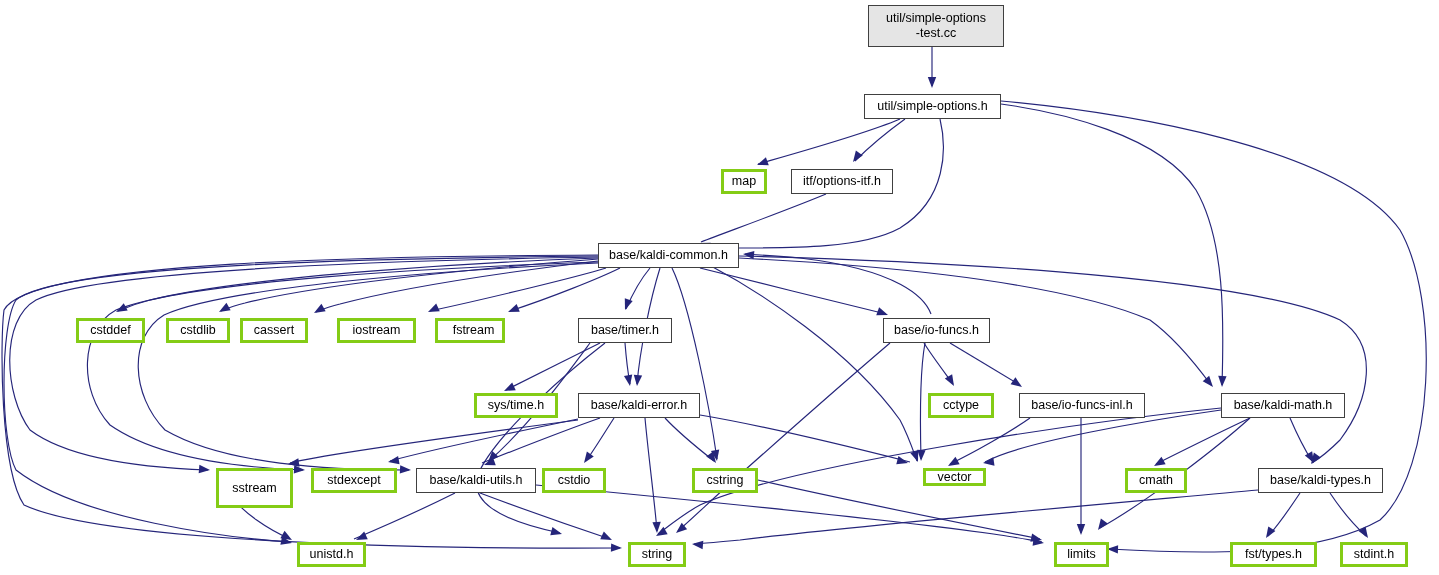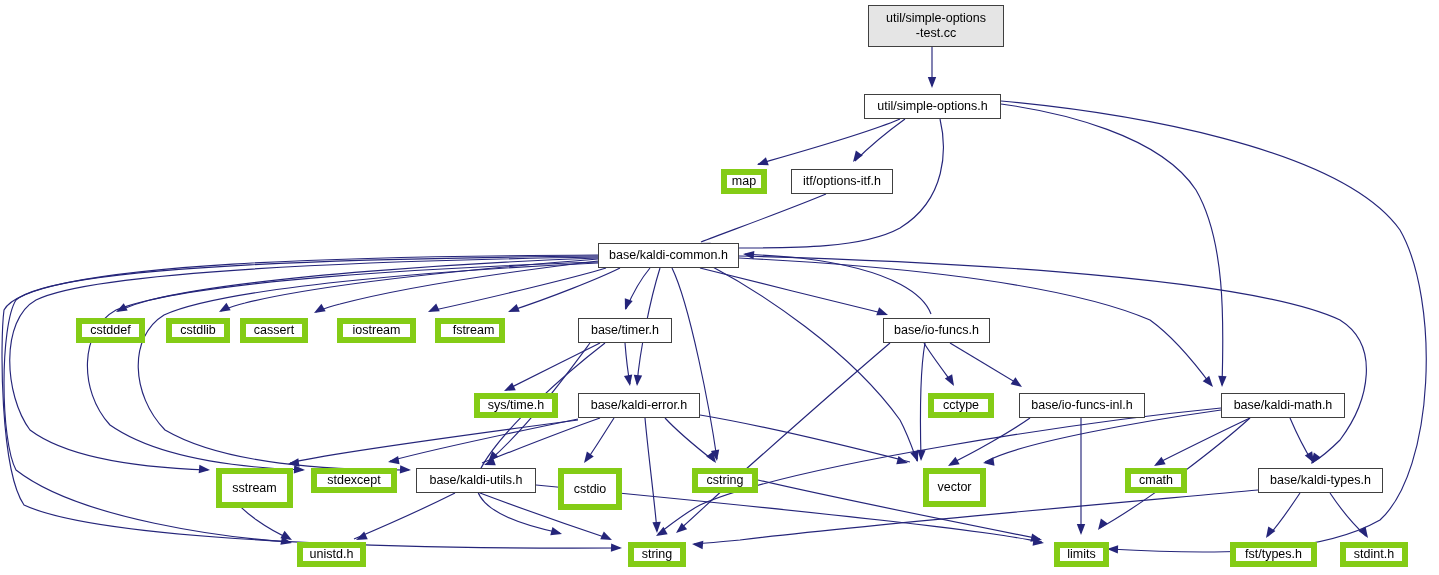--- a/index.html
+++ b/index.html
@@ -6,21 +6,21 @@
   body{width:1439px;height:575px;overflow:hidden;
        font-family:"Liberation Sans","DejaVu Sans",sans-serif;}
   #graph{position:relative;width:1439px;height:575px;}
   svg{position:absolute;left:0;top:0;width:1439px;height:575px;}
   .edge{fill:none;stroke:#25257a;stroke-width:1.15;}
   .arrow{fill:#25257a;stroke:none;}
   .nodebox{position:absolute;box-sizing:border-box;
            display:flex;align-items:center;justify-content:center;
            text-align:center;line-height:1.18;
            font-size:12.5px;color:#000000;background:#ffffff;
-           border:6px solid #84cc16;white-space:pre;}
+           border:3px solid #84cc16;white-space:pre;}
   .nodebox.hdr{border:1.4px solid #404040;}
   .nodebox.cur{background:#bfbfbf;border:1.4px solid #404040;}
 </style>
 </head>
 <body>
 
 <div id="graph">
   <svg id="edges" viewBox="0 0 1439 575">
       <path d="M932,47 L932,86" class="edge" stroke="#25257a"></path>
       <path d="M900,119 C865,134 800,152 758,164" class="edge" stroke="#25257a"></path>
@@ -148,23 +148,23 @@
       <div class="nodebox hdr" style="left: 578px; top: 318px; width: 94px; height: 25px;"><span>base/timer.h</span></div>
       <div class="nodebox hdr" style="left: 883px; top: 318px; width: 107px; height: 25px;"><span>base/io-funcs.h</span></div>
       <div class="nodebox" style="left: 474px; top: 393px; width: 84px; height: 25px;"><span>sys/time.h</span></div>
       <div class="nodebox hdr" style="left: 578px; top: 393px; width: 122px; height: 25px;"><span>base/kaldi-error.h</span></div>
       <div class="nodebox" style="left: 928px; top: 393px; width: 66px; height: 25px;"><span>cctype</span></div>
       <div class="nodebox hdr" style="left: 1019px; top: 393px; width: 126px; height: 25px;"><span>base/io-funcs-inl.h</span></div>
       <div class="nodebox hdr" style="left: 1221px; top: 393px; width: 124px; height: 25px;"><span>base/kaldi-math.h</span></div>
       <div class="nodebox" style="left: 216px; top: 468px; width: 77px; height: 40px;"><span>sstream</span></div>
       <div class="nodebox" style="left: 311px; top: 468px; width: 86px; height: 25px;"><span>stdexcept</span></div>
       <div class="nodebox hdr" style="left: 416px; top: 468px; width: 120px; height: 25px;"><span>base/kaldi-utils.h</span></div>
-      <div class="nodebox" style="left: 558px; top: 468px; width: 64px; height: 42px;"><span>cstdio</span></div>
+      <div class="nodebox" style="left: 542px; top: 468px; width: 64px; height: 25px;"><span>cstdio</span></div>
       <div class="nodebox" style="left: 692px; top: 468px; width: 66px; height: 25px;"><span>cstring</span></div>
-      <div class="nodebox" style="left: 923px; top: 468px; width: 63px; height: 39px;"><span>vector</span></div>
+      <div class="nodebox" style="left: 923px; top: 468px; width: 63px; height: 18px;"><span>vector</span></div>
       <div class="nodebox" style="left: 1125px; top: 468px; width: 62px; height: 25px;"><span>cmath</span></div>
       <div class="nodebox hdr" style="left: 1258px; top: 468px; width: 125px; height: 25px;"><span>base/kaldi-types.h</span></div>
       <div class="nodebox" style="left: 297px; top: 542px; width: 69px; height: 25px;"><span>unistd.h</span></div>
       <div class="nodebox" style="left: 628px; top: 542px; width: 58px; height: 25px;"><span>string</span></div>
       <div class="nodebox" style="left: 1054px; top: 542px; width: 55px; height: 25px;"><span>limits</span></div>
       <div class="nodebox" style="left: 1230px; top: 542px; width: 87px; height: 25px;"><span>fst/types.h</span></div>
       <div class="nodebox" style="left: 1340px; top: 542px; width: 68px; height: 25px;"><span>stdint.h</span></div>
     </div>
 </div>
 

